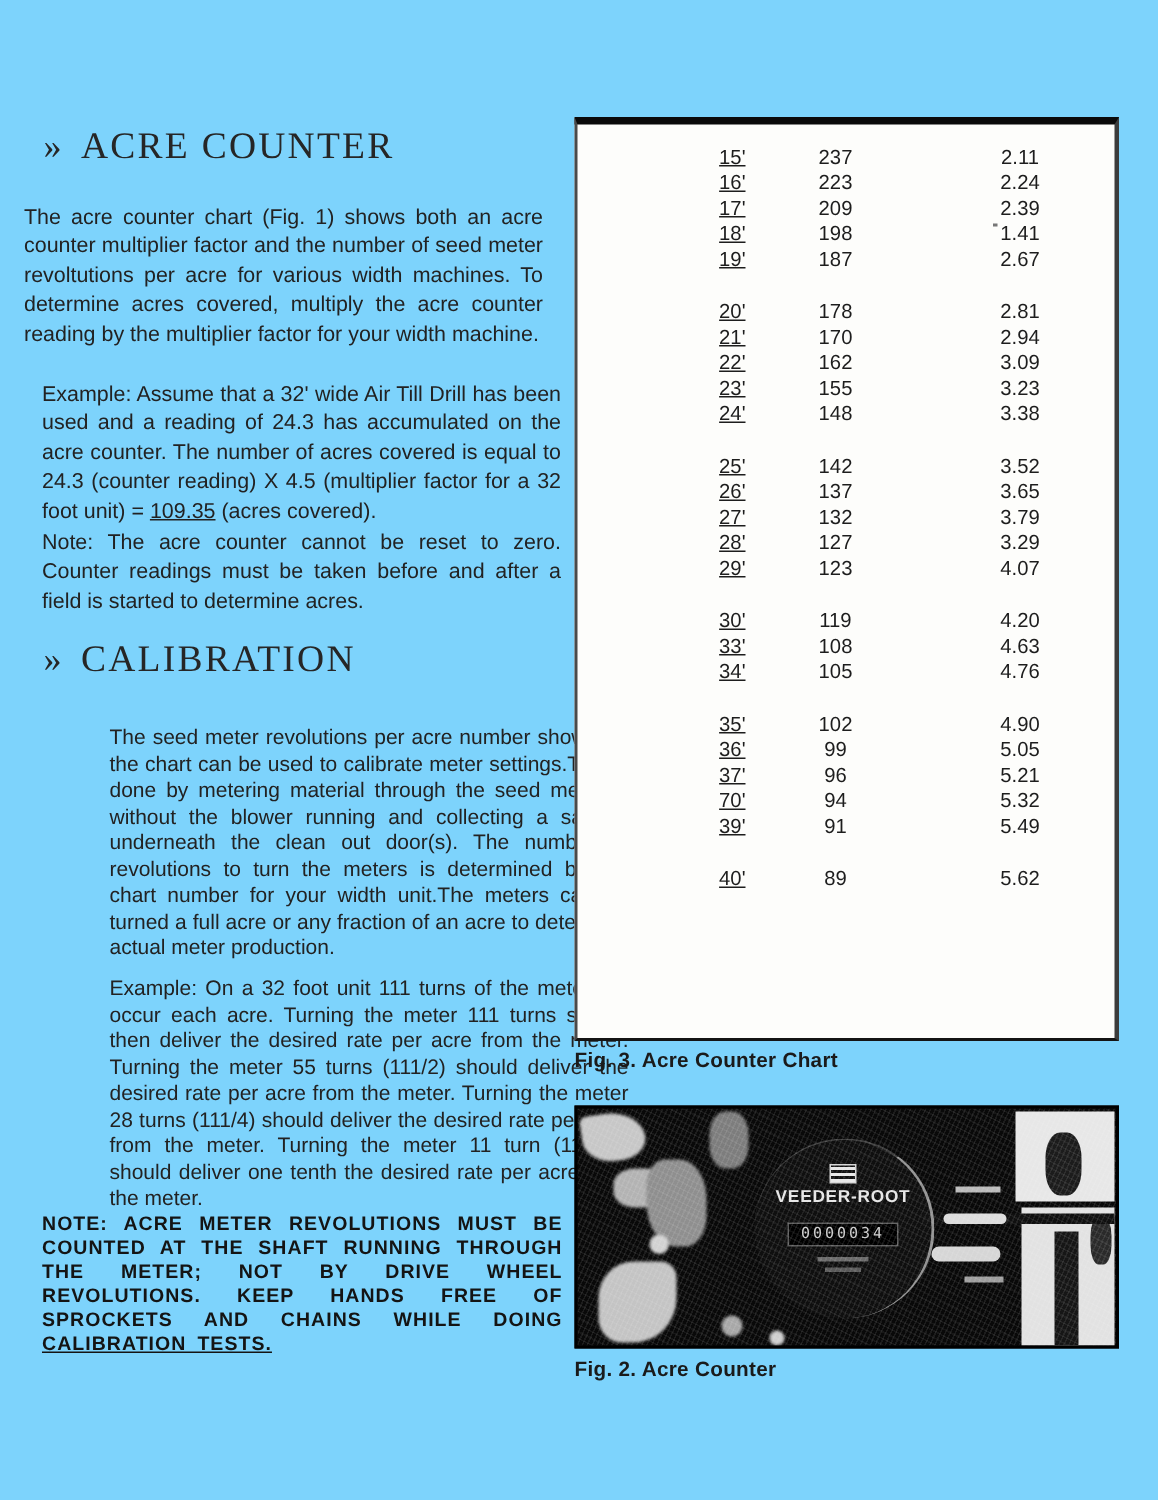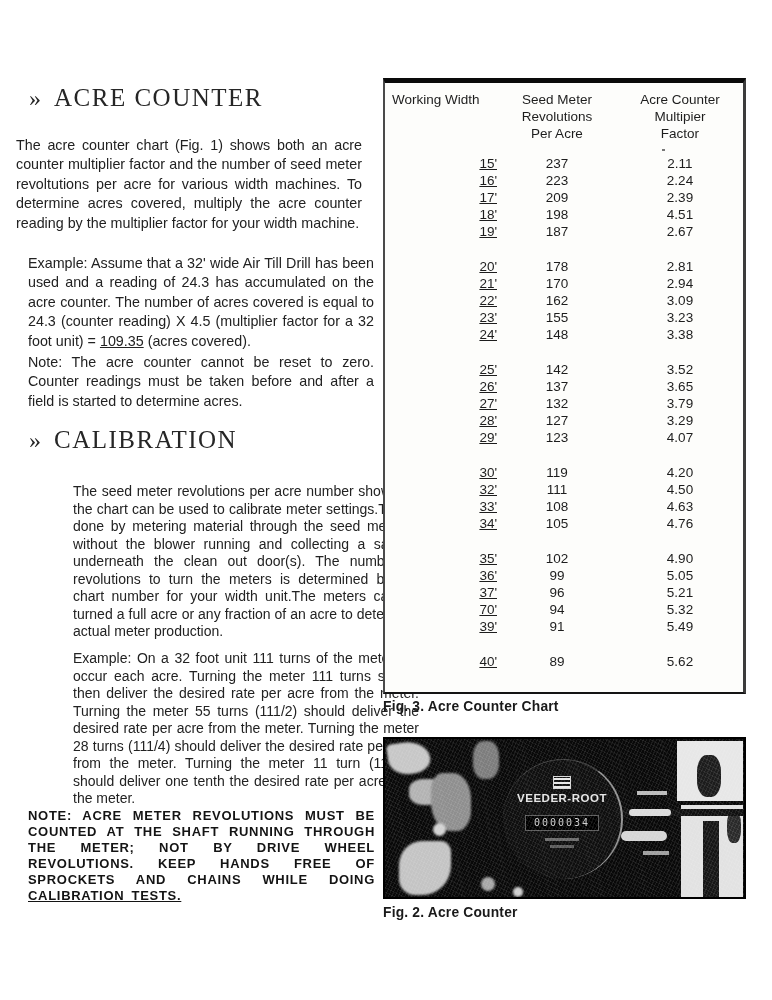--- a/index.html
+++ b/index.html
@@ -1,17 +1,17 @@
 <!DOCTYPE html>
 <html><head>
 <meta charset="utf-8">
 <style>
   html,body{margin:0;padding:0;}
   body{background:#e9e9e9;font-family:"Liberation Sans", sans-serif;}
-  .page{position:relative;width:772px;height:1000px;background:#ffffff;margin:0 auto;overflow:hidden;color:#1b1b1b;}
+  .page{position:relative;width:772px;height:1000px;background:#7dd3fc;margin:0 auto;overflow:hidden;color:#1b1b1b;}
 
   
   .abs{position:absolute;}
   .heading{font-family:"Liberation Serif", serif;font-size:25px;font-weight:400;letter-spacing:1.5px;color:#262626;margin:0;white-space:nowrap;}
   .heading .marker{font-size:24px;margin-right:13px;letter-spacing:0;}
   .body-par{font-size:14.3px;line-height:19.4px;text-align:justify;color:#222;margin:0;}
   .body-par.tight{line-height:17.5px;font-size:14px;margin-left:45px;}
   .warning-par{font-size:13px;line-height:16px;font-weight:bold;letter-spacing:0.7px;word-spacing:3px;text-align:justify;color:#141414;margin:0;}
   .uline{text-decoration:underline;}
 
@@ -83,29 +83,20 @@
 
   <h1 class="abs heading" style="left:29px;top:426px;"><span class="marker">»</span><span>CALIBRATION</span></h1>
 
   <p class="abs body-par tight" style="left:28px;top:483px;width:346px;">The seed meter revolutions per acre number shown on the chart can be used to calibrate meter settings.This is done by metering material through the seed meter(s) without the blower running and collecting a sample underneath the clean out door(s).  The number of revolutions to turn the meters is determined by the chart number for your width unit.The meters can be turned a full acre or any fraction of an acre to determine actual meter production.</p>
 
   <p class="abs body-par tight" style="left:28px;top:650px;width:346px;">Example: On a 32 foot unit 111 turns of the meter will occur each acre.  Turning the meter 111 turns should then deliver the desired rate per acre from the meter. Turning the meter 55 turns (111/2) should deliver the desired rate per acre from the meter. Turning the meter 28 turns (111/4) should deliver the desired rate per acre from the meter.  Turning the meter 11 turn (111/10) should deliver one tenth the desired rate per acre from the meter.</p>
 
   <p class="abs warning-par" style="left:28px;top:808px;width:347px;"><span>NOTE: ACRE METER REVOLUTIONS MUST BE COUNTED AT THE SHAFT RUNNING THROUGH THE METER; NOT BY DRIVE WHEEL REVOLUTIONS.  KEEP HANDS FREE OF SPROCKETS AND CHAINS WHILE DOING </span><span class="uline">CALIBRATION TESTS.</span></p>
 
   <div class="chart-table">
-    <div class="thead">
-      <div class="h1">Working Width</div>
-      <div class="h2">Seed Meter
-Revolutions
-Per Acre</div>
-      <div class="h3">Acre Counter
-Multipier
-Factor</div>
-    </div>
     <div class="stray-dot"></div>
     <div class="tbody" id="table-body">
         <div class="tgroup">
           <div class="trow">
             <div class="tcell c0">15'</div>
             <div class="tcell c1">237</div>
             <div class="tcell c2">2.11</div>
           </div>
           <div class="trow">
             <div class="tcell c0">16'</div>
@@ -113,21 +104,21 @@
             <div class="tcell c2">2.24</div>
           </div>
           <div class="trow">
             <div class="tcell c0">17'</div>
             <div class="tcell c1">209</div>
             <div class="tcell c2">2.39</div>
           </div>
           <div class="trow">
             <div class="tcell c0">18'</div>
             <div class="tcell c1">198</div>
-            <div class="tcell c2">4.51</div>
+            <div class="tcell c2">1.41</div>
           </div>
           <div class="trow">
             <div class="tcell c0">19'</div>
             <div class="tcell c1">187</div>
             <div class="tcell c2">2.67</div>
           </div>
         </div>
         <div class="tgroup">
           <div class="trow">
             <div class="tcell c0">20'</div>
@@ -180,25 +171,20 @@
             <div class="tcell c0">29'</div>
             <div class="tcell c1">123</div>
             <div class="tcell c2">4.07</div>
           </div>
         </div>
         <div class="tgroup">
           <div class="trow">
             <div class="tcell c0">30'</div>
             <div class="tcell c1">119</div>
             <div class="tcell c2">4.20</div>
-          </div>
-          <div class="trow">
-            <div class="tcell c0">32'</div>
-            <div class="tcell c1">111</div>
-            <div class="tcell c2">4.50</div>
           </div>
           <div class="trow">
             <div class="tcell c0">33'</div>
             <div class="tcell c1">108</div>
             <div class="tcell c2">4.63</div>
           </div>
           <div class="trow">
             <div class="tcell c0">34'</div>
             <div class="tcell c1">105</div>
             <div class="tcell c2">4.76</div>

